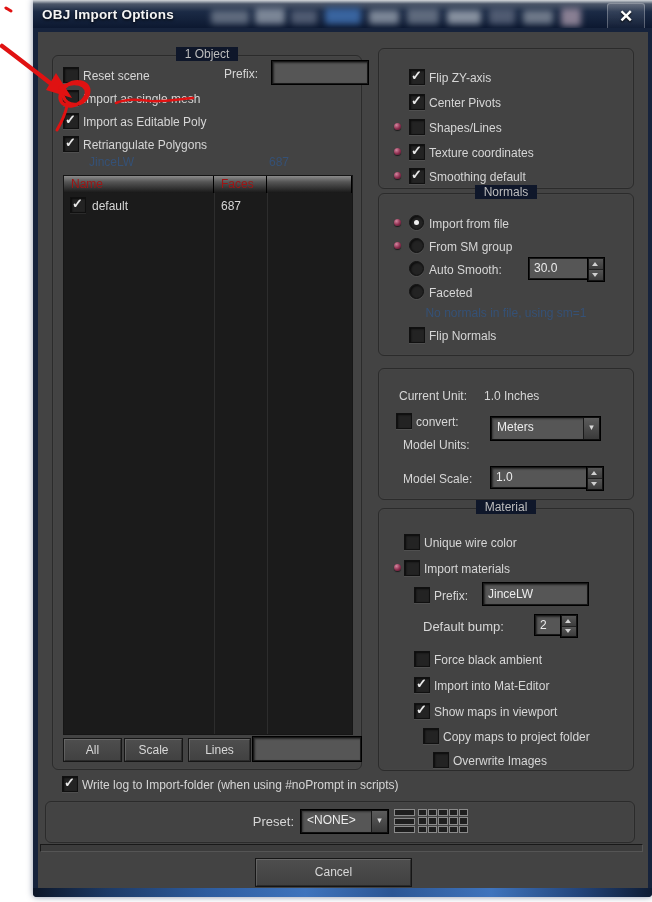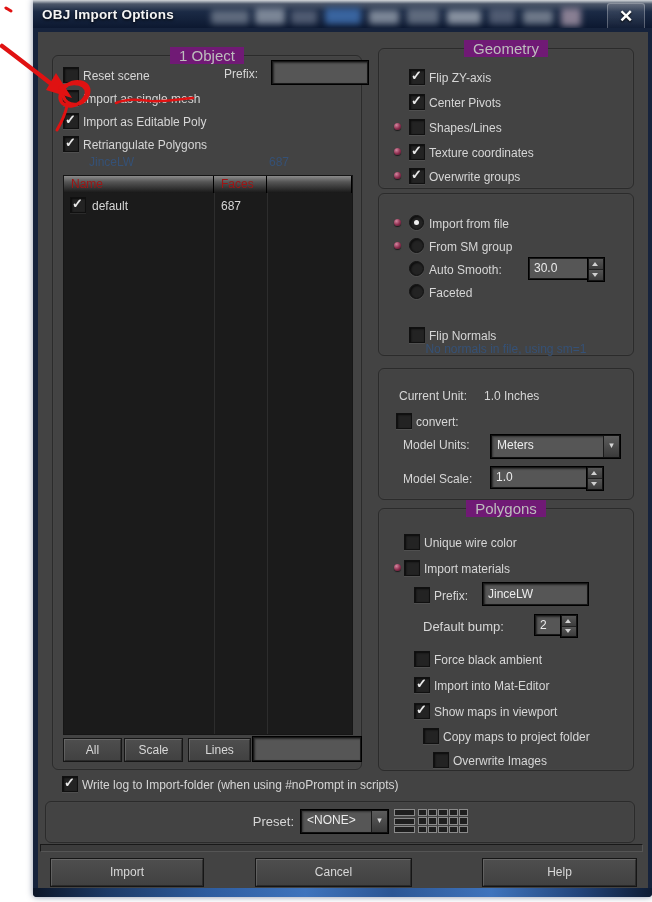--- a/index.html
+++ b/index.html
@@ -20,21 +20,21 @@
              background:linear-gradient(180deg,rgba(255,255,255,.14),rgba(255,255,255,.02));
              color:#fff;font-weight:bold;font-size:17px;text-align:center;line-height:25px;cursor:default;
              text-shadow:0 1px 2px #000;}
   .client{position:absolute;left:5px;top:32px;right:4px;bottom:9px;background:#434343;}
   .window-glow{position:absolute;left:0;right:0;bottom:0;height:9px;border-radius:0 0 4px 4px;
       background:linear-gradient(90deg,#0c1628 0%,#1d3a66 12%,#2e5c9e 28%,#3f74bd 44%,#2c5694 58%,#3f74bd 74%,#23457c 88%,#0e1c34 100%);}
 
   
   .group{position:absolute;border:1px solid #2b2b2b;border-radius:6px;box-shadow:0 0 0 1px rgba(90,90,90,.12) inset;}
   .group-title{position:absolute;top:-9px;left:0;right:0;text-align:center;pointer-events:none;}
-  .group-title span{background:#701a75;padding:0 9px;color:#bdbdbd;font-size:15px;}
+  .group-title span{background:#0f172a;padding:0 9px;color:#bdbdbd;font-size:12px;}
 
   
   .cb-row,.radio-row{position:absolute;height:16px;cursor:default;white-space:nowrap;}
   .cb-box{position:absolute;left:0;top:0;width:14px;height:14px;background:#232323;
           border:1px solid #101010;box-shadow:inset 1px 1px 2px rgba(0,0,0,.7),0 1px 0 rgba(255,255,255,.07);}
   .cb-box .check{position:absolute;left:1px;top:-2px;color:#eaeaea;font-size:13px;font-weight:bold;line-height:15px;}
   .radio-box{position:absolute;left:0;top:0;width:13px;height:13px;border-radius:50%;background:#232323;
           border:1px solid #101010;box-shadow:inset 1px 1px 2px rgba(0,0,0,.7),0 1px 0 rgba(255,255,255,.07);}
   .radio-box .dot{position:absolute;left:4px;top:4px;width:5px;height:5px;border-radius:50%;background:#f0f0f0;}
   .w-label{position:absolute;left:20px;top:2px;color:#d6d6d6;}
@@ -138,21 +138,20 @@
           </div>
         </div>
 
         <div class="btn" style="left:10px;top:682px;width:57px;height:22px;line-height:22px;">All</div>
         <div class="btn" style="left:71px;top:682px;width:57px;height:22px;line-height:22px;">Scale</div>
         <div class="btn" style="left:135px;top:682px;width:61px;height:22px;line-height:22px;">Lines</div>
         <div class="field" style="left:200px;top:681px;width:98px;height:22px;"></div>
       </div>
 
       <div class="group" style="left:340px;top:16px;width:254px;height:139px;">
-        <div class="group-title"><span>Geometry</span></div>
 
         <div class="cb-row" style="left:30px;top:20px;">
           <span class="cb-box">
               <span class="check">✓</span>
             </span>
           <span class="w-label">Flip ZY-axis</span>
         </div>
         <div class="cb-row" style="left:30px;top:45px;">
           <span class="cb-box">
               <span class="check">✓</span>
@@ -169,25 +168,26 @@
           <span class="cb-box">
               <span class="check">✓</span>
             </span>
           <span class="w-label">Texture coordinates</span>
         </div>
         <span class="anim-dot" style="left:15px;top:123px;"></span>
         <div class="cb-row" style="left:30px;top:119px;">
           <span class="cb-box">
               <span class="check">✓</span>
             </span>
-          <span class="w-label">Overwrite groups</span>
+          <span class="w-label">Smoothing default</span>
         </div>
       </div>
 
       <div class="group" style="left:340px;top:161px;width:254px;height:161px;">
+        <div class="group-title"><span>Normals</span></div>
 
         <span class="anim-dot" style="left:15px;top:25px;"></span>
         <div class="radio-row" style="left:30px;top:21px;">
           <span class="radio-box">
               <span class="dot"></span>
             </span>
           <span class="w-label">Import from file</span>
         </div>
         <span class="anim-dot" style="left:15px;top:48px;"></span>
         <div class="radio-row" style="left:30px;top:44px;">
@@ -200,53 +200,53 @@
         </div>
         <div class="field" style="left:150px;top:64px;width:55px;height:19px;box-shadow:0 0 0 1px #000;">30.0</div>
         <div class="spin" style="left:209px;top:64px;height:21px;">
           <div class="up"></div>
           <div class="down"></div>
         </div>
         <div class="radio-row" style="left:30px;top:90px;">
           <span class="radio-box"></span>
           <span class="w-label">Faceted</span>
         </div>
-        <div class="static hint" style="left:30px;top:112px;width:194px;text-align:center;margin-top:36px;">No normals in file, using sm=1</div>
+        <div class="static hint" style="left:30px;top:112px;width:194px;text-align:center;">No normals in file, using sm=1</div>
         <div class="cb-row" style="left:30px;top:133px;">
           <span class="cb-box"></span>
           <span class="w-label">Flip Normals</span>
         </div>
       </div>
 
       <div class="group" style="left:340px;top:336px;width:254px;height:130px;">
 
         <div class="static" style="left:20px;top:20px;">Current Unit:</div>
         <div class="static" style="left:105px;top:20px;">1.0 Inches</div>
 
         <div class="cb-row" style="left:17px;top:44px;">
           <span class="cb-box"></span>
           <span class="w-label">convert:</span>
         </div>
 
         <div class="static" style="left:24px;top:69px;">Model Units:</div>
-        <div class="dropdown" style="left:112px;top:66px;width:107px;height:21px;padding-left:20px;">
+        <div class="dropdown" style="left:112px;top:48px;width:107px;height:21px;">
           <span class="dd-text">Meters</span>
           <span class="dd-btn">▾</span>
         </div>
 
         <div class="static" style="left:24px;top:103px;">Model Scale:</div>
         <div class="field" style="left:112px;top:98px;width:87px;height:19px;">1.0</div>
         <div class="spin" style="left:208px;top:98px;height:21px;">
           <div class="up"></div>
           <div class="down"></div>
         </div>
       </div>
 
       <div class="group" style="left:340px;top:476px;width:254px;height:261px;">
-        <div class="group-title"><span>Polygons</span></div>
+        <div class="group-title"><span>Material</span></div>
 
         <div class="cb-row" style="left:25px;top:25px;">
           <span class="cb-box"></span>
           <span class="w-label">Unique wire color</span>
         </div>
         <span class="anim-dot" style="left:15px;top:55px;"></span>
         <div class="cb-row" style="left:25px;top:51px;">
           <span class="cb-box"></span>
           <span class="w-label">Import materials</span>
         </div>
@@ -324,23 +324,21 @@
               <div style="border:1px solid #8a8a8a;background:#1e1e1e;"></div>
               <div style="border:1px solid #8a8a8a;background:#1e1e1e;"></div>
               <div style="border:1px solid #8a8a8a;background:#1e1e1e;"></div>
               <div style="border:1px solid #8a8a8a;background:#1e1e1e;"></div>
           </div>
         </div>
       </div>
 
       <div style="position:absolute;left:2px;right:5px;top:812px;height:6px;background:#3c3c3c;border:1px solid #191919;border-bottom-color:#555;border-right-color:#555;"></div>
 
-      <div class="btn" style="left:12px;top:826px;width:152px;height:27px;line-height:27px;">Import</div>
       <div class="btn" style="left:217px;top:826px;width:155px;height:27px;line-height:27px;">Cancel</div>
-      <div class="btn" style="left:444px;top:826px;width:153px;height:27px;line-height:27px;">Help</div>
     </div>
 
     <div class="window-glow"></div>
   </div>
 
   <svg class="annot" width="652" height="902" viewBox="0 0 652 902">
     <g stroke="#e01212" fill="none" stroke-linecap="round">
       <path d="M6,8 l5,3" stroke-width="3"></path>
       <path d="M2,46 C 18,58 36,72 54,86" stroke-width="4.5"></path>
       <path d="M72,98 L46,90 L56,73 Z" fill="#e01212" stroke="none"></path>

